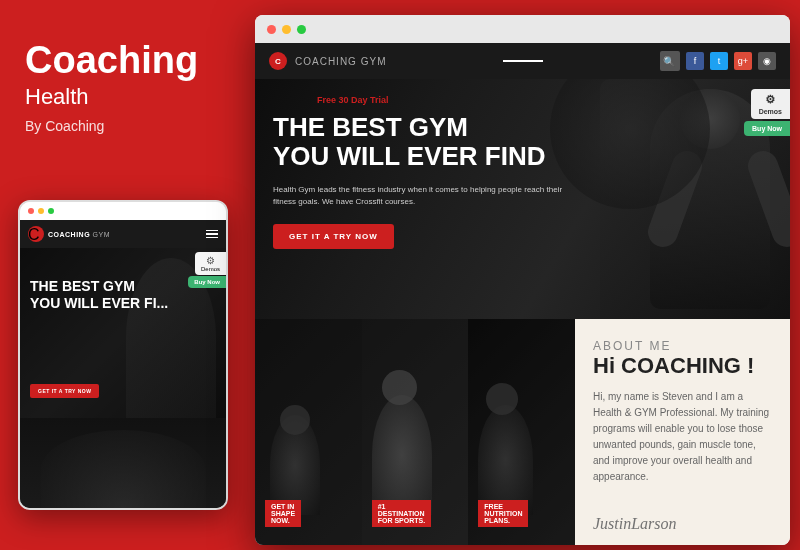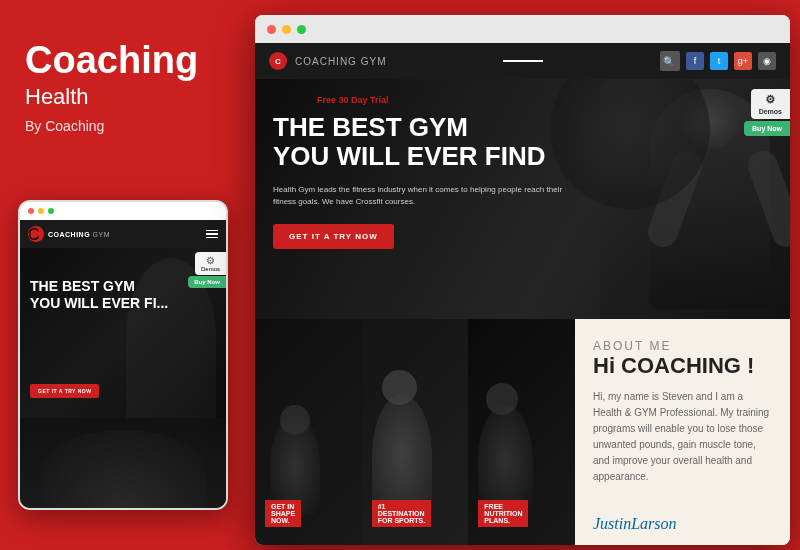--- a/index.html
+++ b/index.html
@@ -422,21 +422,21 @@
     }
     .about-text {
       font-size: 10px;
       color: #666;
       line-height: 1.6;
       margin-bottom: 30px;
     }
     .about-signature {
       font-family: 'Georgia', serif;
       font-size: 16px;
-      color: #0369a1;
+      color: #737373;
       font-style: italic;
     }
   </style>
 </head>
 <body>
 
 <div class="left-panel">
   <div class="theme-title">Coaching</div>
   <div class="theme-subtitle">Health</div>
   <div class="theme-by">By Coaching</div>

